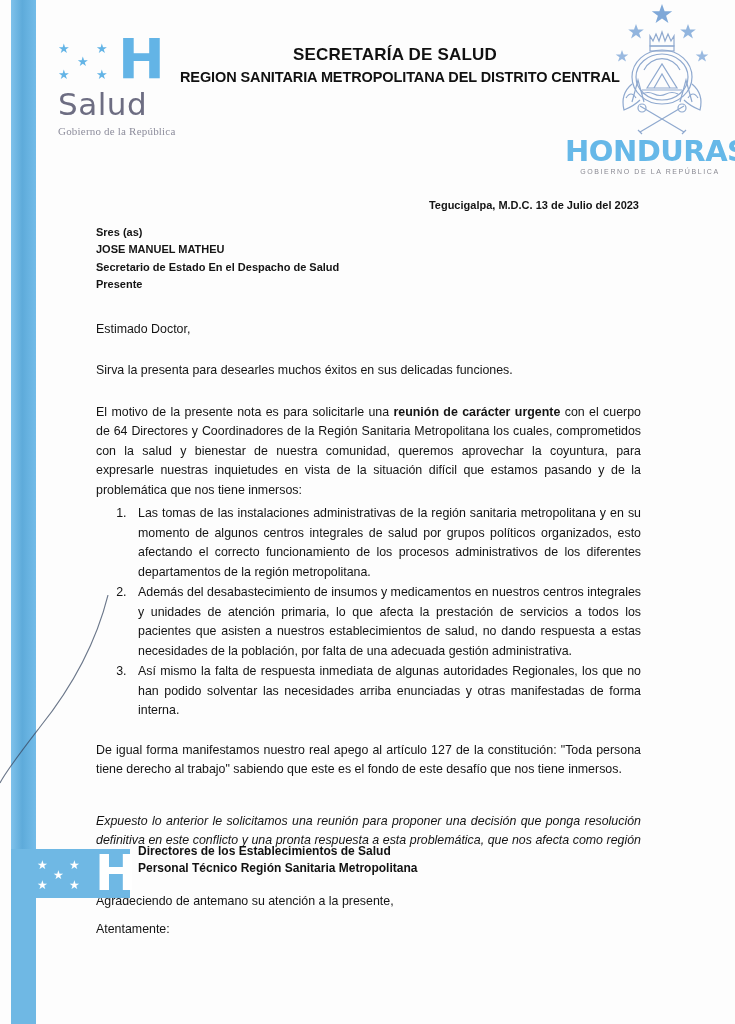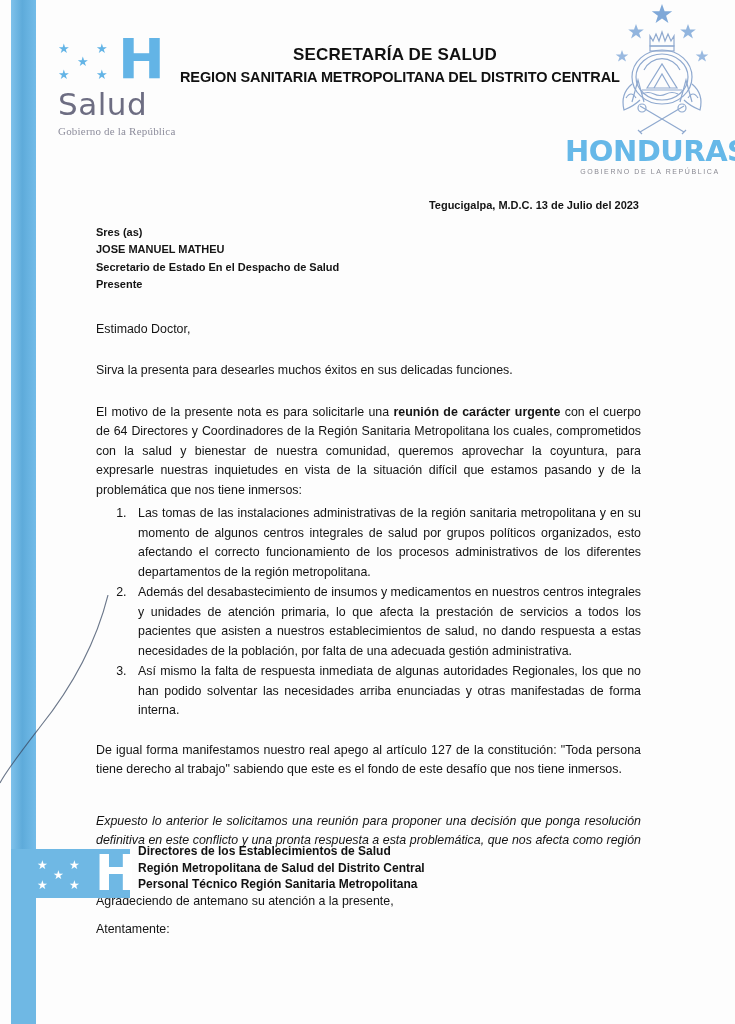--- a/index.html
+++ b/index.html
@@ -353,21 +353,20 @@
 
     <div class="para" style="margin-top:32px;font-style:italic;">Expuesto lo anterior le solicitamos una reunión para proponer una decisión que ponga resolución definitiva en este conflicto y una pronta respuesta a esta problemática, que nos afecta como región y país.</div>
 
     <div class="para no-just" style="margin-top:22px;">Agradeciendo de antemano su atención a la presente,</div>
 
     <div class="para no-just" style="margin-top:8px;">Atentamente:</div>
   </div>
 
   <div class="sig-block">
     <div>Directores de los Establecimientos de Salud</div>
-    <div>Región Metropolitana de Salud del Distrito Central</div>
     <div>Personal Técnico Región Sanitaria Metropolitana</div>
   </div>
 
   <div class="footer-mark">
     <span class="fstar" style="left:26px; top:10px;">★</span>
     <span class="fstar" style="left:58px; top:10px;">★</span>
     <span class="fstar" style="left:42px; top:20px;">★</span>
     <span class="fstar" style="left:26px; top:30px;">★</span>
     <span class="fstar" style="left:58px; top:30px;">★</span>
     <span class="fh">H</span>

